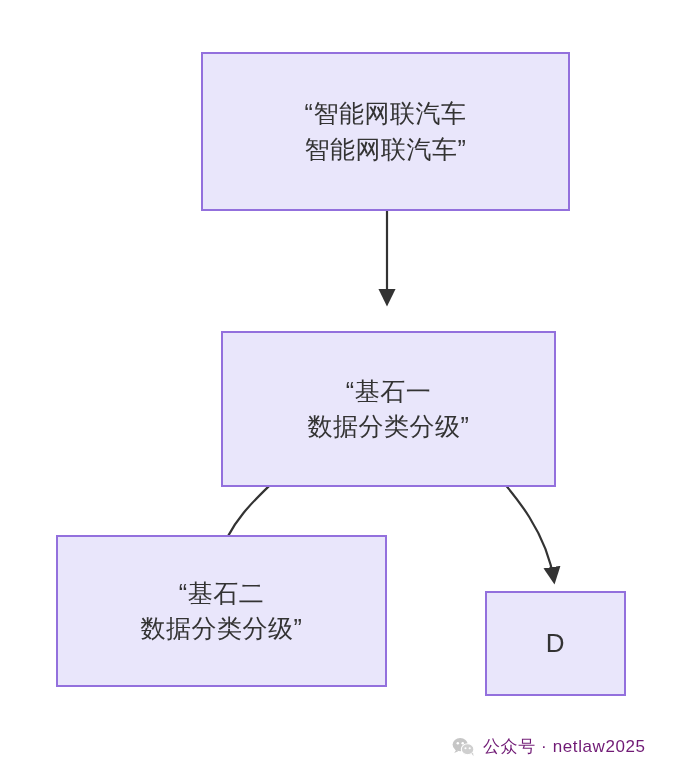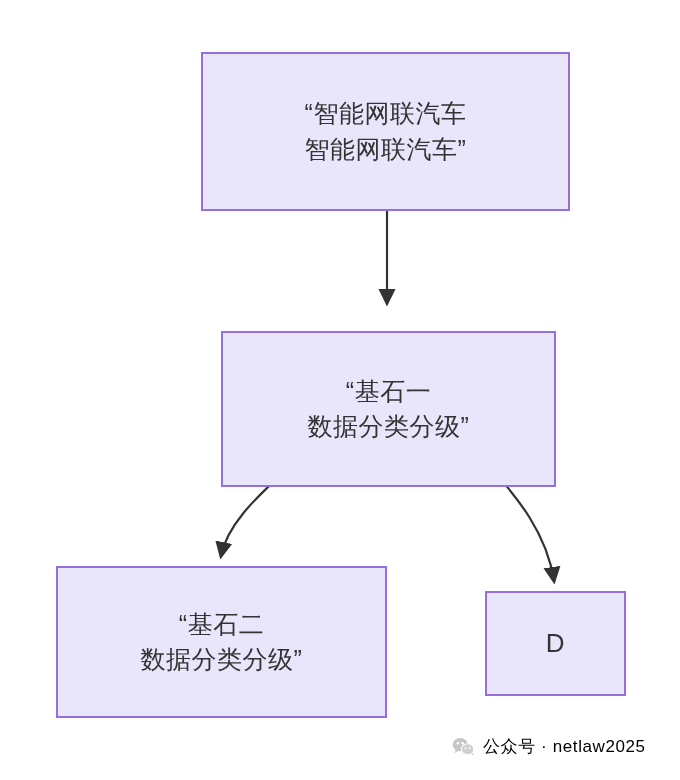--- a/index.html
+++ b/index.html
@@ -56,41 +56,41 @@
   }
   #node-pillar-one {
     left: 221px;
     top: 312px;
     width: 335px;
     height: 156px;
     margin-top: 19px;
   }
   #node-pillar-two {
     left: 56px;
-    top: 566px;
+    top: 535px;
     width: 331px;
     height: 152px;
   }
   #node-d {
     left: 485px;
     top: 591px;
     width: 141px;
     height: 105px;
   }
   #node-d .line {
     font-size: 26px;
   }
   .watermark {
     position: absolute;
     left: 452px;
     top: 735px;
     display: flex;
     align-items: center;
     gap: 7px;
-    color: #000000;
+    color: #701a75;
     font-size: 17px;
     letter-spacing: 0.6px;
     user-select: none;
   }
   .watermark .wm-text {
     white-space: nowrap;
   }
   .wechat-icon {
     display: block;
     width: 24px;

